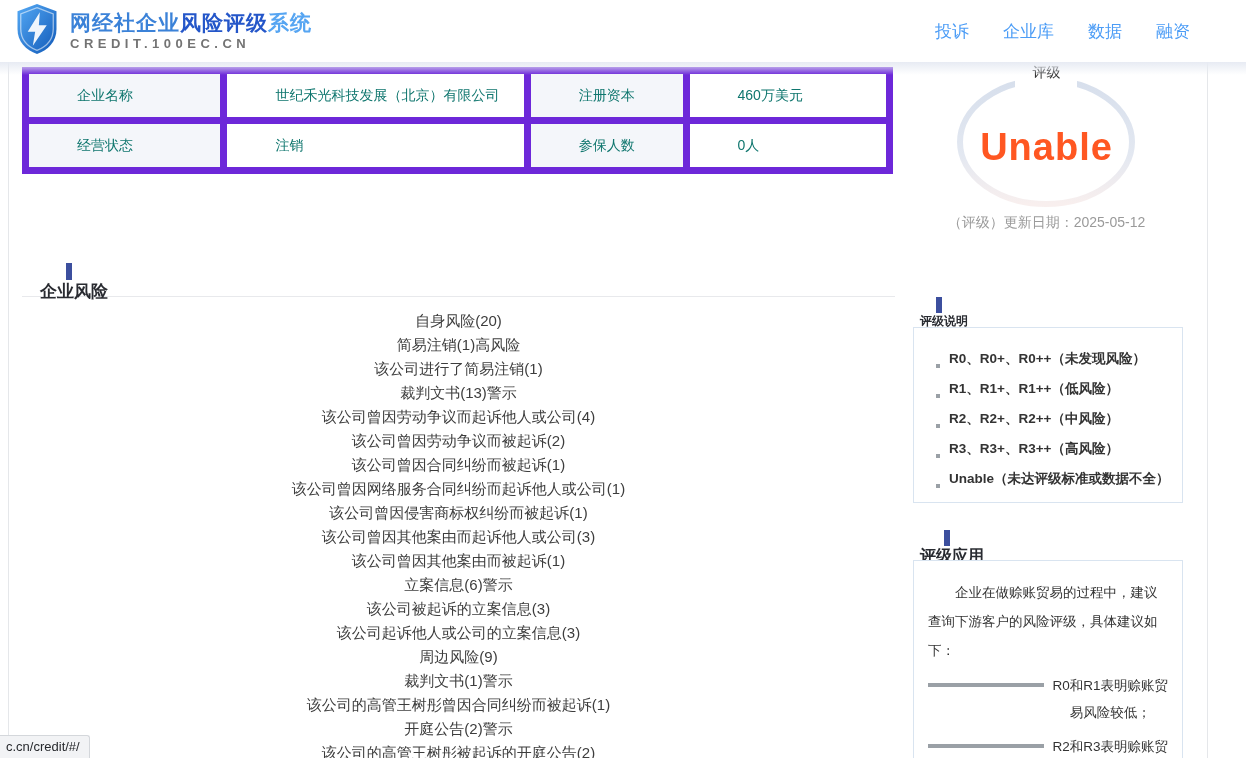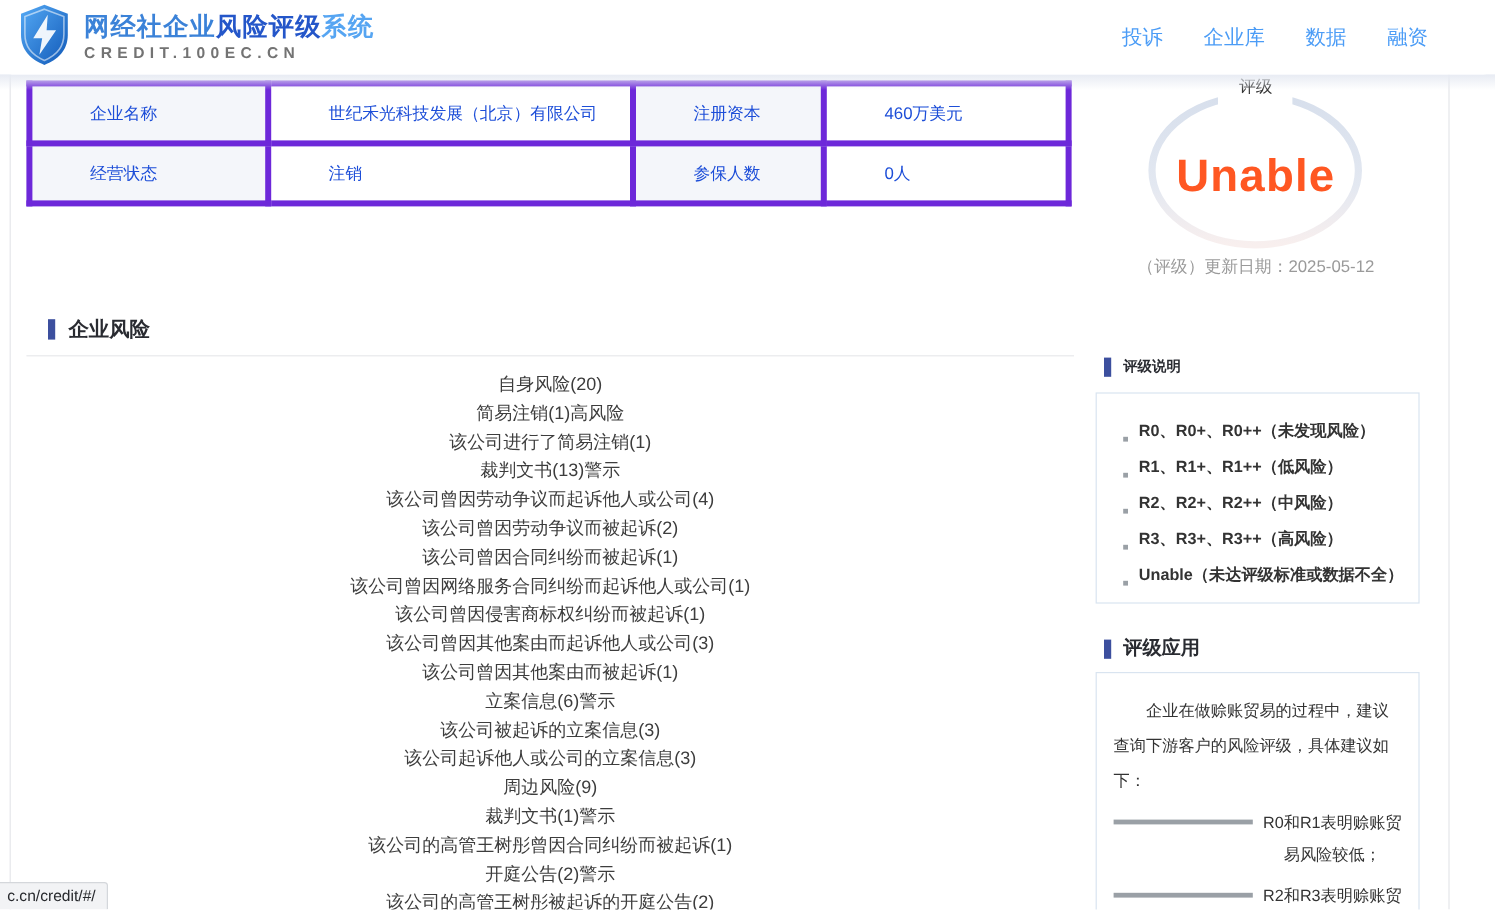--- a/index.html
+++ b/index.html
@@ -21,27 +21,27 @@
   .logo-sub { font-size:13px; font-weight:700; color:#737373; letter-spacing:4.5px; margin-top:3px; }
   .nav { display:flex; align-items:center; gap:34px; margin-right:56px; }
   .nav a { color:#4b9cf6; font-size:17px; text-decoration:none; cursor:pointer; }
 
   
   .edge { position:absolute; top:62px; bottom:0; width:1px; background:#e5e7ea; z-index:1; }
   .edge.left { left:8px; } .edge.right { left:1207px; }
 
   
   table.company { position:absolute; left:22px; top:67px; width:871px; border-collapse:collapse; z-index:4; }
-  table.company td { border:5px solid #6d28d9; height:50px; font-size:14px; color:#1d4ed8; vertical-align:middle;padding-left:48px; }
+  table.company td { border:7px solid #6d28d9; height:50px; font-size:14px; color:#0f766e; vertical-align:middle;padding-left:48px; }
   td.lbl { background:#f4f6fa; padding-left:26px; }
   td.c1 { width:200px; } td.v1 { width:306px; padding-left:20px; }
   td.c2 { width:160px; padding-left:21px; } td.v2 { width:205px; padding-left:30px; }
 
   
-  .sec-head { position:absolute; display:flex; align-items:center; z-index:4; }
+  .sec-head { position:absolute; display:flex; align-items:center; z-index:4;flex-direction:column; }
   .sec-bar { width:6px; height:17px; background:#3c4f9e; margin-right:11px; }
   .sec-title { font-size:17px; font-weight:700; color:#292b31; }
   .main-divider { position:absolute; left:22px; top:296px; width:873px; height:1px; background:#e8e9ec; }
 
   
   .risk-list { position:absolute; left:22px; top:309px; width:873px; text-align:center; z-index:4; }
   .risk-list div { font-size:15px; color:#3d3d3d; line-height:24px; }
 
   
   .rating { position:absolute; left:910px; top:62px; width:273px; height:170px; z-index:4; }

